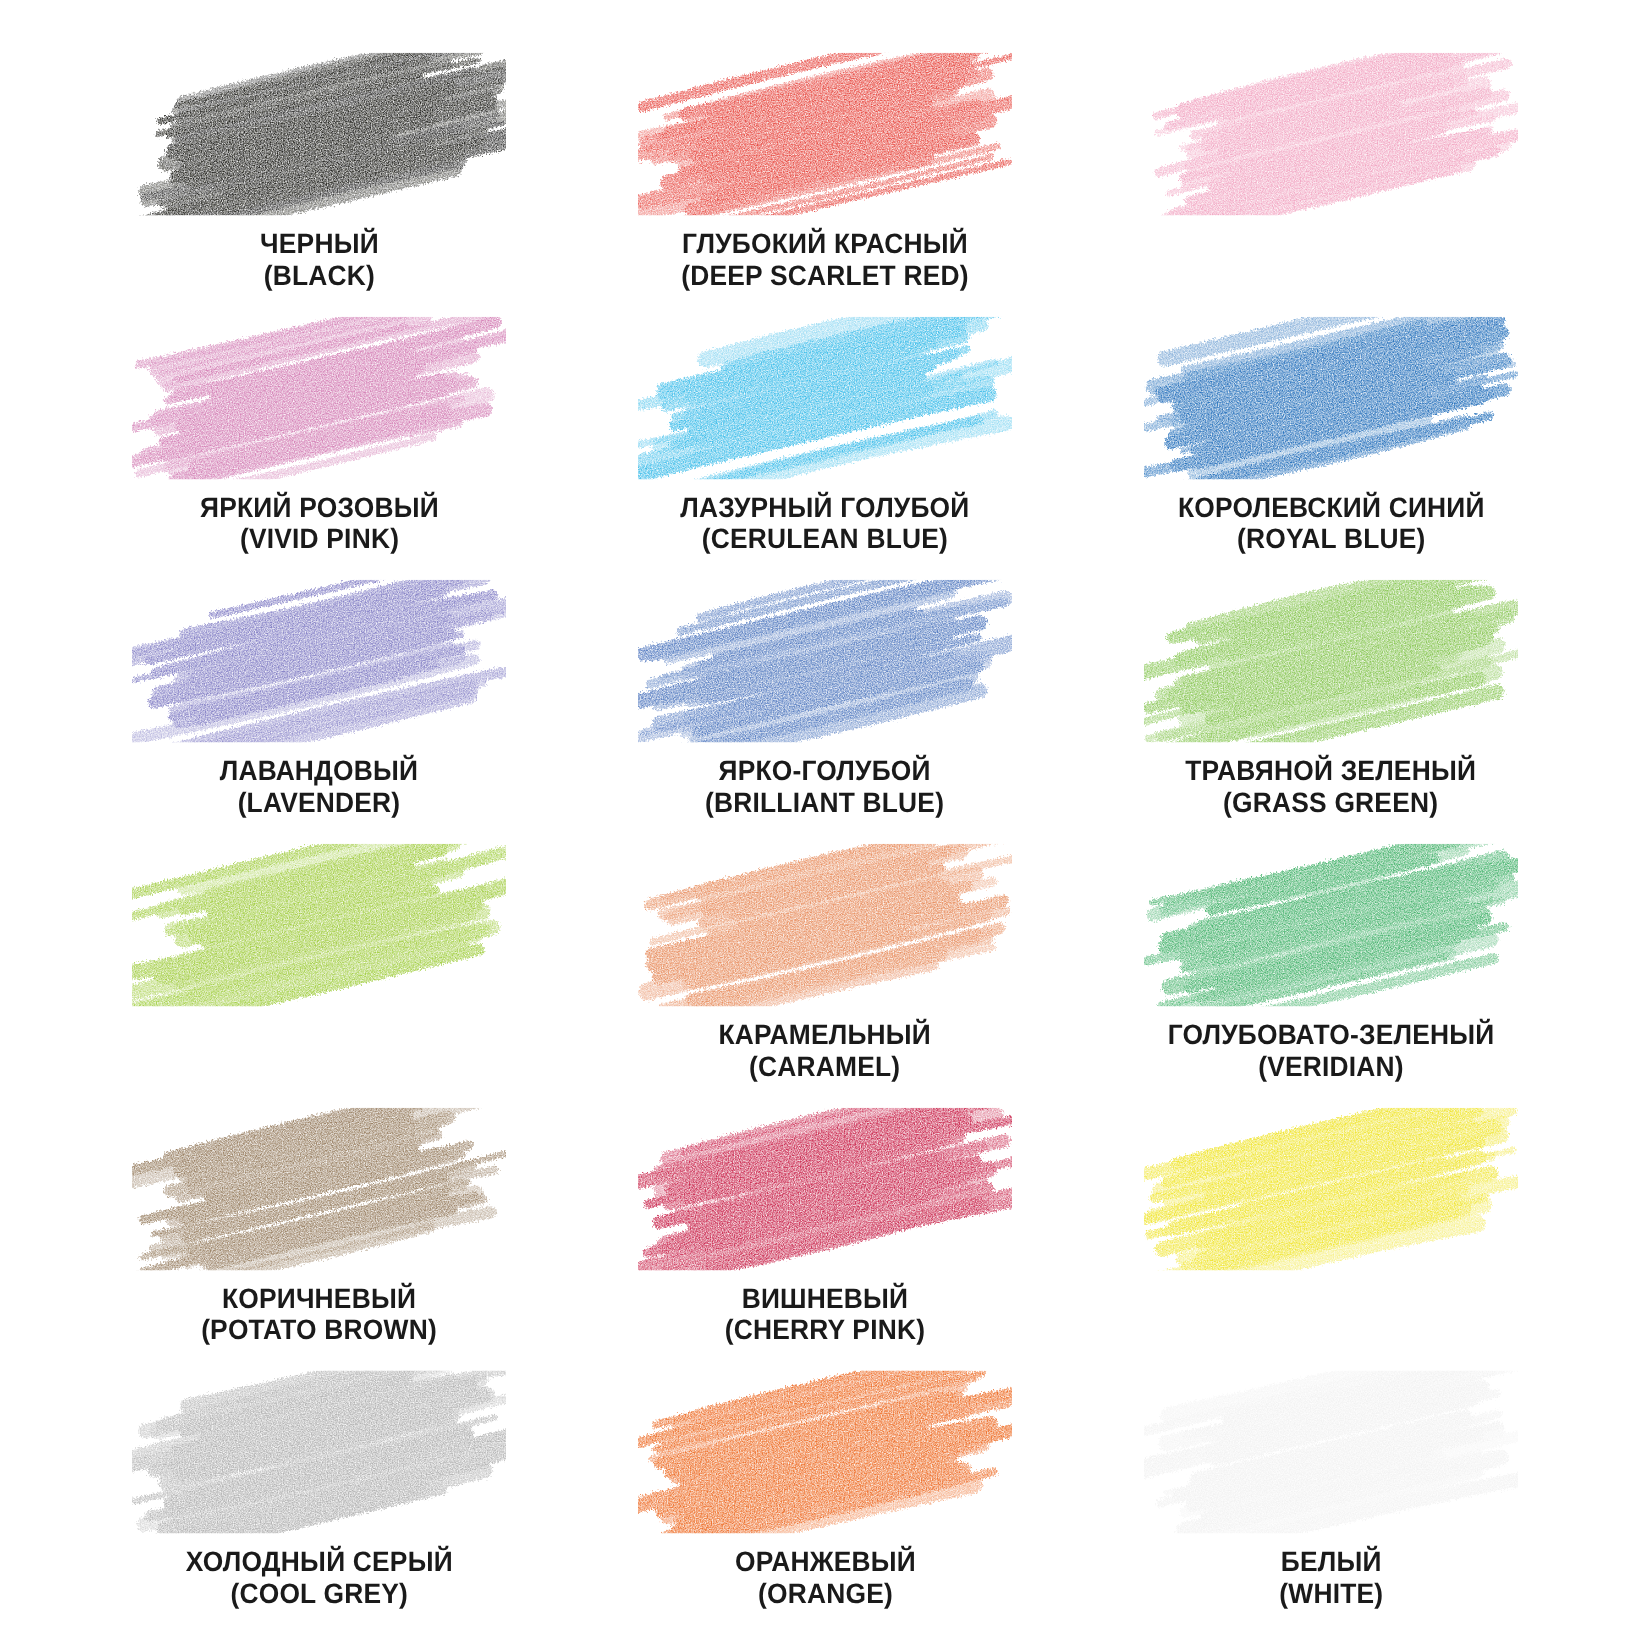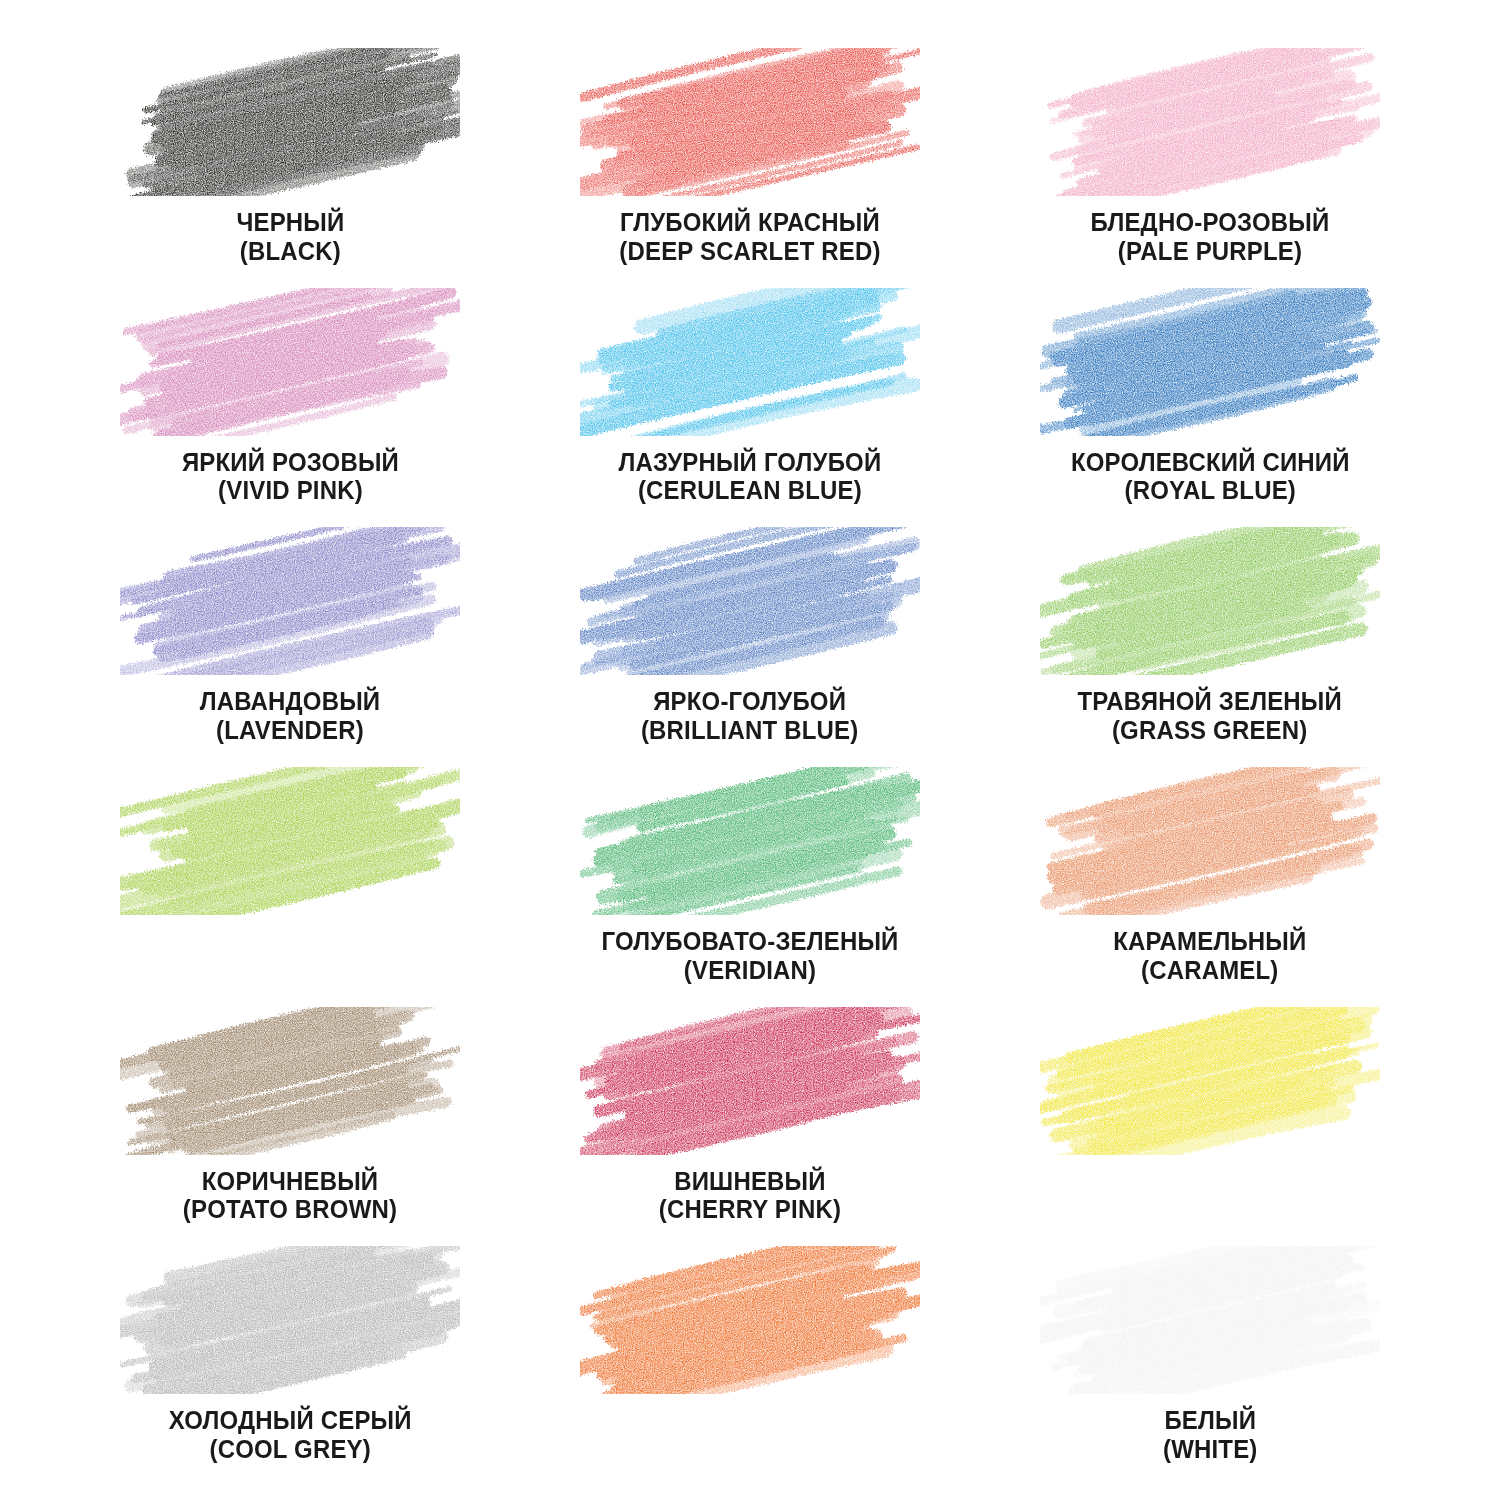--- a/index.html
+++ b/index.html
@@ -223,24 +223,20 @@
             <path d="M74.7,55.0 L274.6,8.9" stroke="#F2A8C4" stroke-width="13.0" stroke-linecap="round" fill="none" opacity="1"></path>
             <path d="M74.4,73.1 L277.4,26.2" stroke="#F2A8C4" stroke-width="7.8" stroke-linecap="round" fill="none" opacity="1"></path>
             <path d="M72.9,76.3 L259.5,33.3" stroke="#F2A8C4" stroke-width="8.9" stroke-linecap="round" fill="none" opacity="1"></path>
             <path d="M55.8,87.1 L231.8,46.4" stroke="#F2A8C4" stroke-width="6.3" stroke-linecap="round" fill="none" opacity="1"></path>
             <path d="M36.2,113.5 L284.2,56.3" stroke="#F2A8C4" stroke-width="8.4" stroke-linecap="round" fill="none" opacity="1"></path>
             <path d="M73.9,115.1 L270.7,69.7" stroke="#F2A8C4" stroke-width="9.4" stroke-linecap="round" fill="none" opacity="1"></path>
             <path d="M61.2,121.7 L237.5,80.9" stroke="#F2A8C4" stroke-width="6.4" stroke-linecap="round" fill="none" opacity="1"></path>
           </g>
         </svg>
       </div>
-      <div class="swatch-label">
-        <span class="label-ru">БЛЕДНО-РОЗОВЫЙ</span>
-        <span class="label-en">(PALE PURPLE)</span>
-      </div>
     </div>
     <div class="swatch-cell">
       <div class="swatch-art">
         <svg viewBox="0 0 340 148" width="340" height="148">
           <defs>
             <filter id="g4" x="-12%" y="-20%" width="124%" height="140%">
               <feTurbulence type="fractalNoise" baseFrequency="0.62 0.48" numOctaves="4" seed="27" result="n"></feTurbulence>
               <feDisplacementMap in="SourceGraphic" in2="n" scale="7" xChannelSelector="R" yChannelSelector="G" result="d"></feDisplacementMap>
               <feTurbulence type="fractalNoise" baseFrequency="0.9" numOctaves="3" seed="68" result="n2"></feTurbulence>
               <feColorMatrix in="n2" type="matrix" values="0 0 0 0 0  0 0 0 0 0  0 0 0 0 0  1.4 0 0 0 -0.30" result="mask"></feColorMatrix>
@@ -606,20 +602,74 @@
             <path d="M22.1,119.8 L272.2,62.1" stroke="#A5CF4A" stroke-width="8.1" stroke-linecap="round" fill="none" opacity="1"></path>
             <path d="M71.3,133.3 L273.4,86.6" stroke="#A5CF4A" stroke-width="6.1" stroke-linecap="round" fill="none" opacity="1"></path>
           </g>
         </svg>
       </div>
     </div>
     <div class="swatch-cell">
       <div class="swatch-art">
         <svg viewBox="0 0 340 148" width="340" height="148">
           <defs>
+            <filter id="g12" x="-12%" y="-20%" width="124%" height="140%">
+              <feTurbulence type="fractalNoise" baseFrequency="0.62 0.48" numOctaves="4" seed="81" result="n"></feTurbulence>
+              <feDisplacementMap in="SourceGraphic" in2="n" scale="7" xChannelSelector="R" yChannelSelector="G" result="d"></feDisplacementMap>
+              <feTurbulence type="fractalNoise" baseFrequency="0.9" numOctaves="3" seed="38" result="n2"></feTurbulence>
+              <feColorMatrix in="n2" type="matrix" values="0 0 0 0 0  0 0 0 0 0  0 0 0 0 0  1.4 0 0 0 -0.30" result="mask"></feColorMatrix>
+              <feComposite in="d" in2="mask" operator="out"></feComposite>
+            </filter>
+          </defs>
+          <g filter="url(#g12)">
+            <path d="M11.0,55.3 Q173.9,9.9 336.7,-19.9" stroke="#E89265" stroke-width="10.7" stroke-linecap="round" fill="none" opacity="0.82"></path>
+            <path d="M24.9,49.5 Q177.7,13.1 330.6,-21.0" stroke="#E89265" stroke-width="7.0" stroke-linecap="round" fill="none" opacity="0.61"></path>
+            <path d="M56.8,44.2 Q161.2,20.3 265.6,-4.0" stroke="#E89265" stroke-width="14.8" stroke-linecap="round" fill="none" opacity="0.84"></path>
+            <path d="M23.4,64.4 Q177.1,31.3 330.8,-6.6" stroke="#E89265" stroke-width="10.4" stroke-linecap="round" fill="none" opacity="0.65"></path>
+            <path d="M67.1,56.5 Q173.4,30.8 279.6,7.4" stroke="#E89265" stroke-width="10.7" stroke-linecap="round" fill="none" opacity="0.85"></path>
+            <path d="M59.2,58.7 Q165.4,32.0 271.6,9.6" stroke="#E89265" stroke-width="7.9" stroke-linecap="round" fill="none" opacity="0.84"></path>
+            <path d="M31.7,67.2 Q162.4,30.9 293.1,6.9" stroke="#E89265" stroke-width="14.6" stroke-linecap="round" fill="none" opacity="0.65"></path>
+            <path d="M58.5,71.7 Q165.4,46.2 272.3,22.4" stroke="#E89265" stroke-width="8.7" stroke-linecap="round" fill="none" opacity="0.86"></path>
+            <path d="M67.3,82.9 Q187.5,56.8 307.7,27.4" stroke="#E89265" stroke-width="12.7" stroke-linecap="round" fill="none" opacity="0.66"></path>
+            <path d="M13.7,89.3 Q180.5,46.8 347.3,12.3" stroke="#E89265" stroke-width="6.7" stroke-linecap="round" fill="none" opacity="0.59"></path>
+            <path d="M69.1,80.4 Q171.8,64.1 274.5,33.0" stroke="#E89265" stroke-width="5.9" stroke-linecap="round" fill="none" opacity="0.51"></path>
+            <path d="M32.9,100.0 Q165.9,67.6 298.9,38.6" stroke="#E89265" stroke-width="9.7" stroke-linecap="round" fill="none" opacity="0.92"></path>
+            <path d="M29.1,102.3 Q175.7,66.9 322.2,34.6" stroke="#E89265" stroke-width="8.8" stroke-linecap="round" fill="none" opacity="0.51"></path>
+            <path d="M29.1,104.5 Q150.6,72.3 272.0,48.5" stroke="#E89265" stroke-width="16.0" stroke-linecap="round" fill="none" opacity="0.61"></path>
+            <path d="M60.1,104.9 Q163.7,73.3 267.2,57.1" stroke="#E89265" stroke-width="9.2" stroke-linecap="round" fill="none" opacity="0.60"></path>
+            <path d="M40.3,115.6 Q150.8,86.9 261.2,64.6" stroke="#E89265" stroke-width="13.7" stroke-linecap="round" fill="none" opacity="0.73"></path>
+            <path d="M41.2,119.0 Q186.6,84.6 331.9,51.9" stroke="#E89265" stroke-width="11.0" stroke-linecap="round" fill="none" opacity="0.94"></path>
+            <path d="M8.0,134.7 Q161.8,98.0 315.5,63.8" stroke="#E89265" stroke-width="15.5" stroke-linecap="round" fill="none" opacity="0.64"></path>
+            <path d="M44.4,128.0 Q189.3,99.8 334.2,61.1" stroke="#E89265" stroke-width="8.6" stroke-linecap="round" fill="none" opacity="0.65"></path>
+            <path d="M55.3,127.6 Q178.5,102.5 301.7,70.7" stroke="#E89265" stroke-width="9.0" stroke-linecap="round" fill="none" opacity="0.71"></path>
+            <path d="M48.6,141.5 Q188.4,115.7 328.2,77.0" stroke="#E89265" stroke-width="11.2" stroke-linecap="round" fill="none" opacity="0.76"></path>
+            <path d="M24.6,151.8 Q170.5,117.6 316.5,84.4" stroke="#E89265" stroke-width="14.3" stroke-linecap="round" fill="none" opacity="0.68"></path>
+            <path d="M51.3,142.4 Q179.0,116.4 306.8,83.5" stroke="#E89265" stroke-width="13.5" stroke-linecap="round" fill="none" opacity="0.77"></path>
+            <path d="M57.0,149.6 Q165.4,116.8 273.8,99.5" stroke="#E89265" stroke-width="15.2" stroke-linecap="round" fill="none" opacity="0.78"></path>
+            <path d="M14.9,165.0 Q168.5,125.5 322.1,94.1" stroke="#E89265" stroke-width="6.4" stroke-linecap="round" fill="none" opacity="0.54"></path>
+            <path d="M53.8,160.1 Q161.1,131.9 268.3,110.6" stroke="#E89265" stroke-width="9.8" stroke-linecap="round" fill="none" opacity="0.64"></path>
+            <path d="M63.5,59.3 L258.8,14.3" stroke="#E89265" stroke-width="13.8" stroke-linecap="round" fill="none" opacity="1"></path>
+            <path d="M87.0,65.6 L274.6,22.3" stroke="#E89265" stroke-width="9.8" stroke-linecap="round" fill="none" opacity="1"></path>
+            <path d="M93.0,76.0 L270.7,35.0" stroke="#E89265" stroke-width="8.0" stroke-linecap="round" fill="none" opacity="1"></path>
+            <path d="M11.2,100.2 L280.0,38.1" stroke="#E89265" stroke-width="9.5" stroke-linecap="round" fill="none" opacity="1"></path>
+            <path d="M13.9,109.9 L285.4,47.2" stroke="#E89265" stroke-width="13.6" stroke-linecap="round" fill="none" opacity="1"></path>
+            <path d="M19.4,121.0 L290.9,58.3" stroke="#E89265" stroke-width="13.8" stroke-linecap="round" fill="none" opacity="1"></path>
+            <path d="M49.2,125.5 L243.1,80.8" stroke="#E89265" stroke-width="11.8" stroke-linecap="round" fill="none" opacity="1"></path>
+          </g>
+        </svg>
+      </div>
+      <div class="swatch-label">
+        <span class="label-ru">КАРАМЕЛЬНЫЙ</span>
+        <span class="label-en">(CARAMEL)</span>
+      </div>
+    </div>
+    <div class="swatch-cell">
+      <div class="swatch-art">
+        <svg viewBox="0 0 340 148" width="340" height="148">
+          <defs>
             <filter id="g11" x="-12%" y="-20%" width="124%" height="140%">
               <feTurbulence type="fractalNoise" baseFrequency="0.62 0.48" numOctaves="4" seed="50" result="n"></feTurbulence>
               <feDisplacementMap in="SourceGraphic" in2="n" scale="7" xChannelSelector="R" yChannelSelector="G" result="d"></feDisplacementMap>
               <feTurbulence type="fractalNoise" baseFrequency="0.9" numOctaves="3" seed="21" result="n2"></feTurbulence>
               <feColorMatrix in="n2" type="matrix" values="0 0 0 0 0  0 0 0 0 0  0 0 0 0 0  1.4 0 0 0 -0.30" result="mask"></feColorMatrix>
               <feComposite in="d" in2="mask" operator="out"></feComposite>
             </filter>
           </defs>
           <g filter="url(#g11)">
             <path d="M20.0,54.4 Q173.3,15.4 326.7,-16.5" stroke="#4CB571" stroke-width="5.1" stroke-linecap="round" fill="none" opacity="0.72"></path>
@@ -660,74 +710,20 @@
       </div>
       <div class="swatch-label">
         <span class="label-ru">ГОЛУБОВАТО-ЗЕЛЕНЫЙ</span>
         <span class="label-en">(VERIDIAN)</span>
       </div>
     </div>
     <div class="swatch-cell">
       <div class="swatch-art">
         <svg viewBox="0 0 340 148" width="340" height="148">
           <defs>
-            <filter id="g12" x="-12%" y="-20%" width="124%" height="140%">
-              <feTurbulence type="fractalNoise" baseFrequency="0.62 0.48" numOctaves="4" seed="81" result="n"></feTurbulence>
-              <feDisplacementMap in="SourceGraphic" in2="n" scale="7" xChannelSelector="R" yChannelSelector="G" result="d"></feDisplacementMap>
-              <feTurbulence type="fractalNoise" baseFrequency="0.9" numOctaves="3" seed="38" result="n2"></feTurbulence>
-              <feColorMatrix in="n2" type="matrix" values="0 0 0 0 0  0 0 0 0 0  0 0 0 0 0  1.4 0 0 0 -0.30" result="mask"></feColorMatrix>
-              <feComposite in="d" in2="mask" operator="out"></feComposite>
-            </filter>
-          </defs>
-          <g filter="url(#g12)">
-            <path d="M11.0,55.3 Q173.9,9.9 336.7,-19.9" stroke="#E89265" stroke-width="10.7" stroke-linecap="round" fill="none" opacity="0.82"></path>
-            <path d="M24.9,49.5 Q177.7,13.1 330.6,-21.0" stroke="#E89265" stroke-width="7.0" stroke-linecap="round" fill="none" opacity="0.61"></path>
-            <path d="M56.8,44.2 Q161.2,20.3 265.6,-4.0" stroke="#E89265" stroke-width="14.8" stroke-linecap="round" fill="none" opacity="0.84"></path>
-            <path d="M23.4,64.4 Q177.1,31.3 330.8,-6.6" stroke="#E89265" stroke-width="10.4" stroke-linecap="round" fill="none" opacity="0.65"></path>
-            <path d="M67.1,56.5 Q173.4,30.8 279.6,7.4" stroke="#E89265" stroke-width="10.7" stroke-linecap="round" fill="none" opacity="0.85"></path>
-            <path d="M59.2,58.7 Q165.4,32.0 271.6,9.6" stroke="#E89265" stroke-width="7.9" stroke-linecap="round" fill="none" opacity="0.84"></path>
-            <path d="M31.7,67.2 Q162.4,30.9 293.1,6.9" stroke="#E89265" stroke-width="14.6" stroke-linecap="round" fill="none" opacity="0.65"></path>
-            <path d="M58.5,71.7 Q165.4,46.2 272.3,22.4" stroke="#E89265" stroke-width="8.7" stroke-linecap="round" fill="none" opacity="0.86"></path>
-            <path d="M67.3,82.9 Q187.5,56.8 307.7,27.4" stroke="#E89265" stroke-width="12.7" stroke-linecap="round" fill="none" opacity="0.66"></path>
-            <path d="M13.7,89.3 Q180.5,46.8 347.3,12.3" stroke="#E89265" stroke-width="6.7" stroke-linecap="round" fill="none" opacity="0.59"></path>
-            <path d="M69.1,80.4 Q171.8,64.1 274.5,33.0" stroke="#E89265" stroke-width="5.9" stroke-linecap="round" fill="none" opacity="0.51"></path>
-            <path d="M32.9,100.0 Q165.9,67.6 298.9,38.6" stroke="#E89265" stroke-width="9.7" stroke-linecap="round" fill="none" opacity="0.92"></path>
-            <path d="M29.1,102.3 Q175.7,66.9 322.2,34.6" stroke="#E89265" stroke-width="8.8" stroke-linecap="round" fill="none" opacity="0.51"></path>
-            <path d="M29.1,104.5 Q150.6,72.3 272.0,48.5" stroke="#E89265" stroke-width="16.0" stroke-linecap="round" fill="none" opacity="0.61"></path>
-            <path d="M60.1,104.9 Q163.7,73.3 267.2,57.1" stroke="#E89265" stroke-width="9.2" stroke-linecap="round" fill="none" opacity="0.60"></path>
-            <path d="M40.3,115.6 Q150.8,86.9 261.2,64.6" stroke="#E89265" stroke-width="13.7" stroke-linecap="round" fill="none" opacity="0.73"></path>
-            <path d="M41.2,119.0 Q186.6,84.6 331.9,51.9" stroke="#E89265" stroke-width="11.0" stroke-linecap="round" fill="none" opacity="0.94"></path>
-            <path d="M8.0,134.7 Q161.8,98.0 315.5,63.8" stroke="#E89265" stroke-width="15.5" stroke-linecap="round" fill="none" opacity="0.64"></path>
-            <path d="M44.4,128.0 Q189.3,99.8 334.2,61.1" stroke="#E89265" stroke-width="8.6" stroke-linecap="round" fill="none" opacity="0.65"></path>
-            <path d="M55.3,127.6 Q178.5,102.5 301.7,70.7" stroke="#E89265" stroke-width="9.0" stroke-linecap="round" fill="none" opacity="0.71"></path>
-            <path d="M48.6,141.5 Q188.4,115.7 328.2,77.0" stroke="#E89265" stroke-width="11.2" stroke-linecap="round" fill="none" opacity="0.76"></path>
-            <path d="M24.6,151.8 Q170.5,117.6 316.5,84.4" stroke="#E89265" stroke-width="14.3" stroke-linecap="round" fill="none" opacity="0.68"></path>
-            <path d="M51.3,142.4 Q179.0,116.4 306.8,83.5" stroke="#E89265" stroke-width="13.5" stroke-linecap="round" fill="none" opacity="0.77"></path>
-            <path d="M57.0,149.6 Q165.4,116.8 273.8,99.5" stroke="#E89265" stroke-width="15.2" stroke-linecap="round" fill="none" opacity="0.78"></path>
-            <path d="M14.9,165.0 Q168.5,125.5 322.1,94.1" stroke="#E89265" stroke-width="6.4" stroke-linecap="round" fill="none" opacity="0.54"></path>
-            <path d="M53.8,160.1 Q161.1,131.9 268.3,110.6" stroke="#E89265" stroke-width="9.8" stroke-linecap="round" fill="none" opacity="0.64"></path>
-            <path d="M63.5,59.3 L258.8,14.3" stroke="#E89265" stroke-width="13.8" stroke-linecap="round" fill="none" opacity="1"></path>
-            <path d="M87.0,65.6 L274.6,22.3" stroke="#E89265" stroke-width="9.8" stroke-linecap="round" fill="none" opacity="1"></path>
-            <path d="M93.0,76.0 L270.7,35.0" stroke="#E89265" stroke-width="8.0" stroke-linecap="round" fill="none" opacity="1"></path>
-            <path d="M11.2,100.2 L280.0,38.1" stroke="#E89265" stroke-width="9.5" stroke-linecap="round" fill="none" opacity="1"></path>
-            <path d="M13.9,109.9 L285.4,47.2" stroke="#E89265" stroke-width="13.6" stroke-linecap="round" fill="none" opacity="1"></path>
-            <path d="M19.4,121.0 L290.9,58.3" stroke="#E89265" stroke-width="13.8" stroke-linecap="round" fill="none" opacity="1"></path>
-            <path d="M49.2,125.5 L243.1,80.8" stroke="#E89265" stroke-width="11.8" stroke-linecap="round" fill="none" opacity="1"></path>
-          </g>
-        </svg>
-      </div>
-      <div class="swatch-label">
-        <span class="label-ru">КАРАМЕЛЬНЫЙ</span>
-        <span class="label-en">(CARAMEL)</span>
-      </div>
-    </div>
-    <div class="swatch-cell">
-      <div class="swatch-art">
-        <svg viewBox="0 0 340 148" width="340" height="148">
-          <defs>
             <filter id="g13" x="-12%" y="-20%" width="124%" height="140%">
               <feTurbulence type="fractalNoise" baseFrequency="0.62 0.48" numOctaves="4" seed="15" result="n"></feTurbulence>
               <feDisplacementMap in="SourceGraphic" in2="n" scale="7" xChannelSelector="R" yChannelSelector="G" result="d"></feDisplacementMap>
               <feTurbulence type="fractalNoise" baseFrequency="0.9" numOctaves="3" seed="55" result="n2"></feTurbulence>
               <feColorMatrix in="n2" type="matrix" values="0 0 0 0 0  0 0 0 0 0  0 0 0 0 0  1.4 0 0 0 -0.30" result="mask"></feColorMatrix>
               <feComposite in="d" in2="mask" operator="out"></feComposite>
             </filter>
           </defs>
           <g filter="url(#g13)">
             <path d="M34.2,44.5 Q192.0,3.1 349.8,-28.3" stroke="#9C8468" stroke-width="9.4" stroke-linecap="round" fill="none" opacity="0.72"></path>
@@ -971,20 +967,24 @@
             <path d="M15.4,61.1 L286.7,-1.5" stroke="#EE7433" stroke-width="8.1" stroke-linecap="round" fill="none" opacity="1"></path>
             <path d="M73.8,69.2 L272.1,23.4" stroke="#EE7433" stroke-width="7.5" stroke-linecap="round" fill="none" opacity="1"></path>
             <path d="M19.4,84.3 L284.1,23.2" stroke="#EE7433" stroke-width="10.2" stroke-linecap="round" fill="none" opacity="1"></path>
             <path d="M35.7,93.5 L272.9,38.7" stroke="#EE7433" stroke-width="7.7" stroke-linecap="round" fill="none" opacity="1"></path>
             <path d="M31.2,116.0 L302.4,53.4" stroke="#EE7433" stroke-width="10.2" stroke-linecap="round" fill="none" opacity="1"></path>
             <path d="M30.7,125.4 L281.3,67.6" stroke="#EE7433" stroke-width="6.8" stroke-linecap="round" fill="none" opacity="1"></path>
             <path d="M40.1,137.2 L272.9,83.5" stroke="#EE7433" stroke-width="13.7" stroke-linecap="round" fill="none" opacity="1"></path>
           </g>
         </svg>
       </div>
+      <div class="swatch-label">
+        <span class="label-ru">ОРАНЖЕВЫЙ</span>
+        <span class="label-en">(ORANGE)</span>
+      </div>
     </div>
     <div class="swatch-cell">
       <div class="swatch-art">
         <svg viewBox="0 0 340 148" width="340" height="148">
           <defs>
             <filter id="g18" x="-12%" y="-20%" width="124%" height="140%">
               <feTurbulence type="fractalNoise" baseFrequency="0.62 0.48" numOctaves="4" seed="73" result="n"></feTurbulence>
               <feDisplacementMap in="SourceGraphic" in2="n" scale="7" xChannelSelector="R" yChannelSelector="G" result="d"></feDisplacementMap>
               <feTurbulence type="fractalNoise" baseFrequency="0.9" numOctaves="3" seed="57" result="n2"></feTurbulence>
               <feColorMatrix in="n2" type="matrix" values="0 0 0 0 0  0 0 0 0 0  0 0 0 0 0  1.4 0 0 0 -0.30" result="mask"></feColorMatrix>

